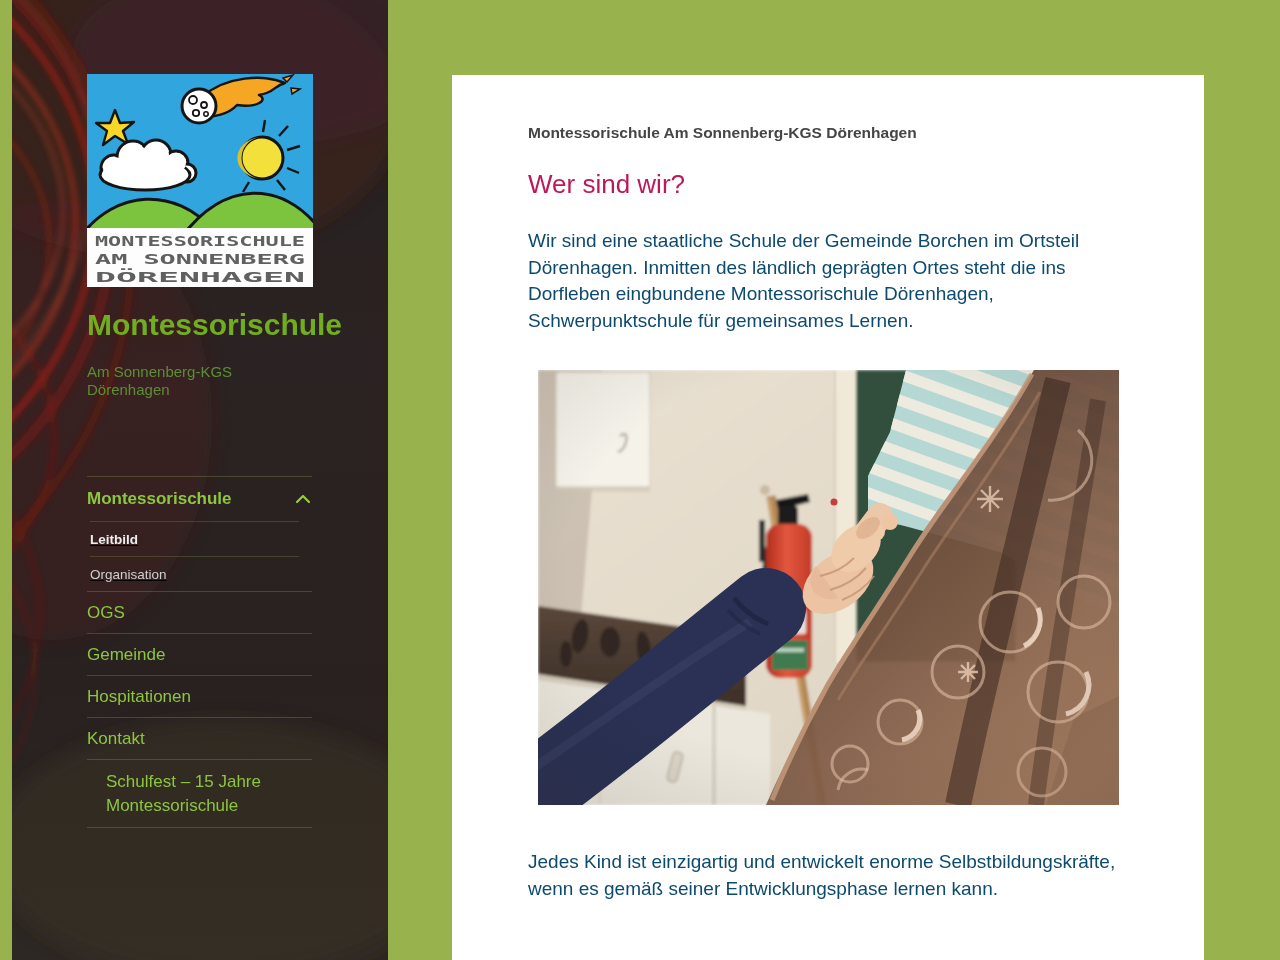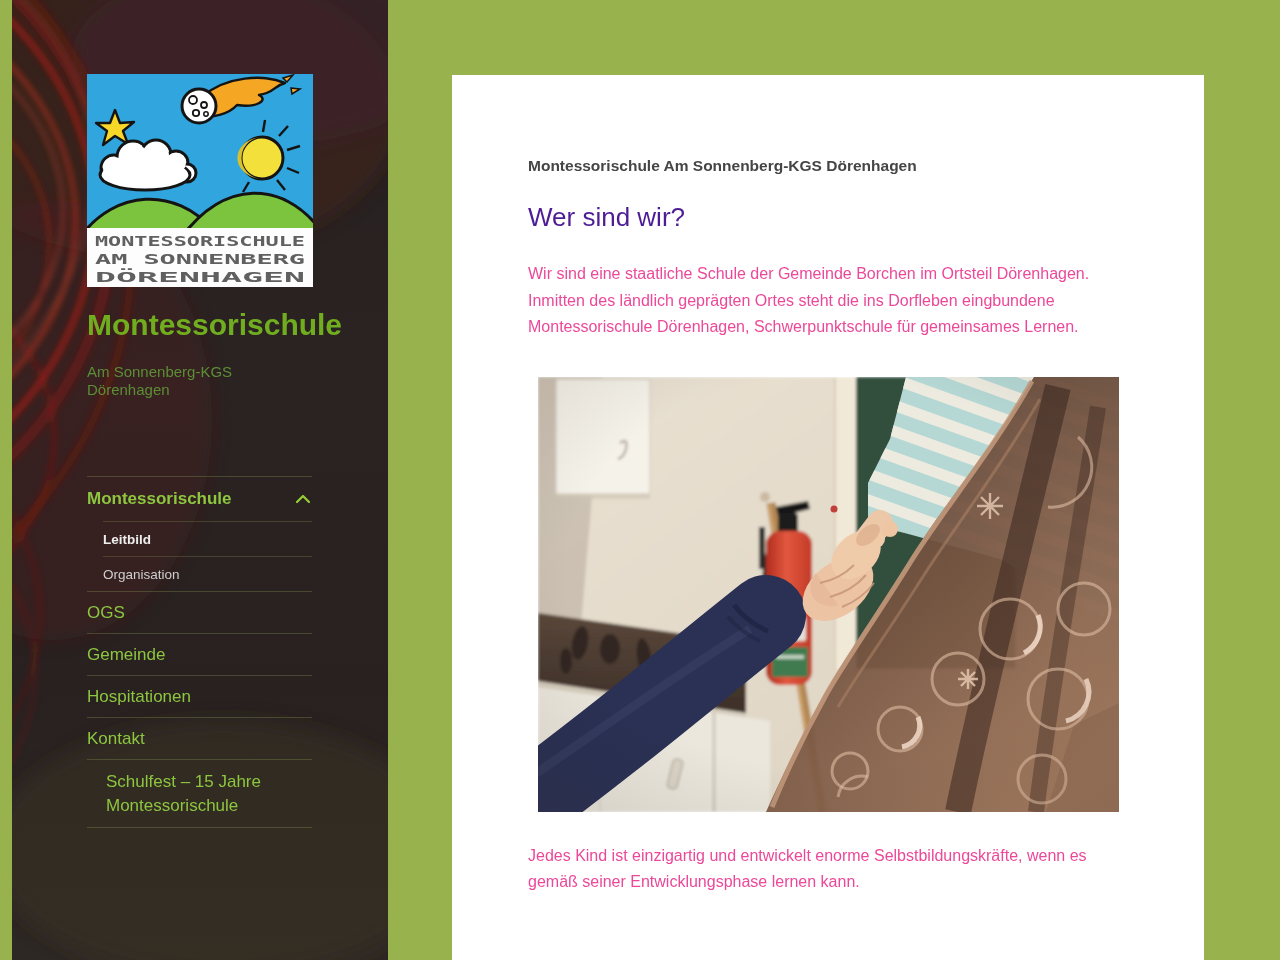--- a/index.html
+++ b/index.html
@@ -18,36 +18,36 @@
   .site-tagline { margin:21px 0 0; font-size:15px; line-height:18px; color:#5c8e36; }
   nav.primary { margin-top:77px; width:225px; }
   ul.nav { list-style:none; width:225px; }
   li.top { position:relative; border-top:1px solid rgba(154,176,92,.28); padding:10px 0; cursor:pointer; }
   li.top.parent { padding:11px 0; }
   li.top.last { border-bottom:1px solid rgba(154,176,92,.28); }
   .navlink { color:#8dc63f; font-size:17px; line-height:21px; }
   li.top.wrap2 .navlink { line-height:23.5px; display:block; width:180px;margin-left:19px; }
   .parent .navlink { font-weight:700; line-height:22px; }
   li.subwrap { list-style:none; }
-  ul.sub { list-style:none; margin-left:16px; width:209px; }
+  ul.sub { list-style:none; margin-left:3px; width:209px;text-decoration:underline; }
   li.subitem { position:relative; border-top:1px solid rgba(154,176,92,.24); padding:8px 0; cursor:pointer; }
   .sublink { color:#cfcfcf; font-size:13.5px; line-height:17px; }
   li.subitem.current .sublink { color:#ededed; font-weight:700; }
   .chev { position:absolute; right:0; top:50%; transform:translateY(-50%); background:none; border:0; padding:4px 2px; cursor:pointer; line-height:0; }
 
   
   .content { position:absolute; left:452px; top:75px; width:752px; bottom:0; }
-  .card { position:absolute; left:0; top:0; right:0; bottom:0; background:#fff; padding:81px 76px 0; overflow:hidden; }
+  .card { position:absolute; left:0; top:0; right:0; bottom:0; background:#fff; padding:48px 76px 0; overflow:hidden; }
   .entry-title { font-size:15.5px; font-weight:700; color:#454545; line-height:20px; }
-  .section-heading { margin:26px 0 0; font-size:26px; line-height:30px; font-weight:400; color:#4c1d95; }
-  .body-text { margin:29px 0 0; font-size:16px; line-height:26.5px; color:#ec4899; max-width:600px; }
+  .section-heading { margin:26px 0 0; font-size:26px; line-height:30px; font-weight:400; color:#be185d; }
+  .body-text { margin:29px 0 0; font-size:19px; line-height:26.5px; color:#0c4a6e; max-width:600px; }
   .photo { margin:36px auto 0; width:581px; height:435px; }
   .photo svg { display:block; width:581px; height:435px; }
   .sec2 { margin-top:40px; }
-  .p2 { margin-top:31px; }
+  .p2 { margin-top:44px; }
 </style>
 </head>
 <body>
 
 <div class="page">
 
   <aside class="sidebar">
     <svg class="streaks" viewBox="0 0 376 960" preserveAspectRatio="none">
       <defs>
         <filter id="sb1" x="-50%" y="-50%" width="200%" height="200%">

